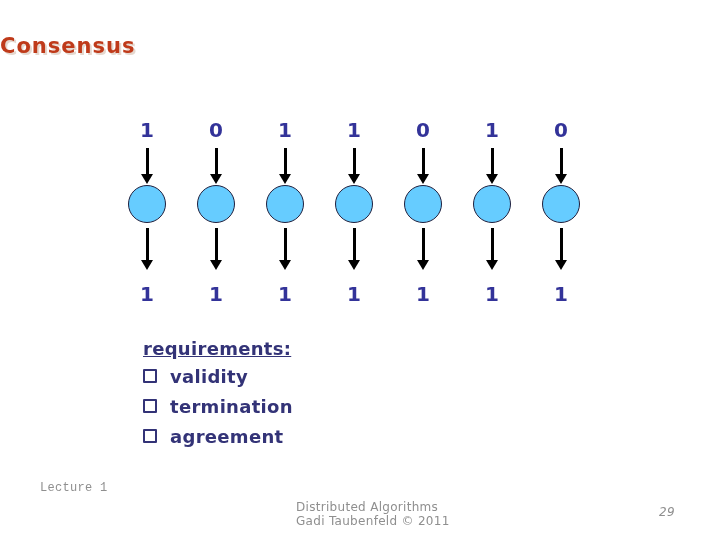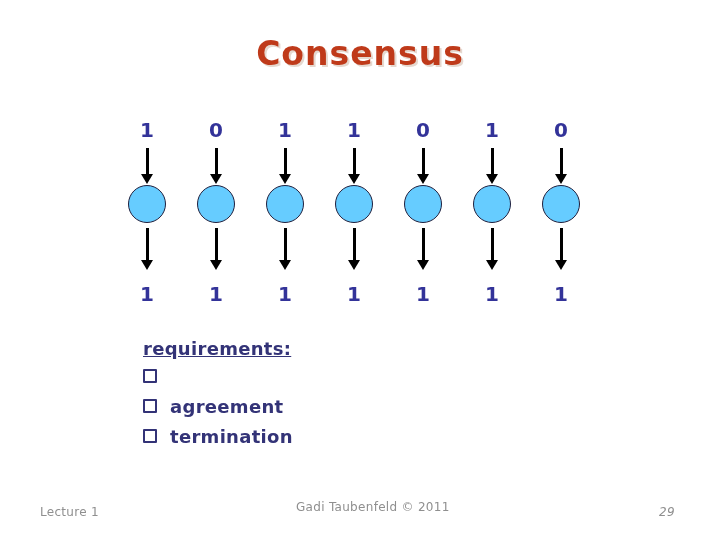--- a/index.html
+++ b/index.html
@@ -14,22 +14,21 @@
     background: #ffffff;
     overflow: hidden;
   }
 
   
   .slide-title {
     position: absolute;
     top: 34px;
     left: 0;
     right: 0;
-    text-align: center;
-    font-size: 33px;
+    font-size: 21px;
     font-weight: bold;
     letter-spacing: 1px;
     color: var(--title-color, #bf3a1a);
     text-shadow: 2px 2px 0 #e5d8cf;
   }
 
   
   .diagram {
     position: absolute;
     left: 125px;
@@ -108,21 +107,21 @@
     flex: 0 0 auto;
   }
 
   
   .footer-left, .footer-center, .footer-right {
     position: absolute;
     font-size: 12px;
     color: var(--footer-color, #8f8f8f);
     letter-spacing: 0.3px;
   }
-  .footer-left  { left: 40px;  top: 505px; }
+  .footer-left  { left: 40px;  top: 481px; font-family: Liberation Mono, monospace; }
   .footer-center{ left: 296px; top: 500px; line-height: 14px; }
   .footer-right { left: 659px; top: 505px; font-style: italic; }
 </style>
 </head>
 <body style="--title-color: #bf3a1a; --value-color: #333399; --arrow-color: #000000; --circle-fill: #66ccff; --circle-border: #1f1f3d; --req-color: #333377; --footer-color: #8f8f8f;">
 
 <div class="slide">
 
   <div class="slide-title">Consensus</div>
 
@@ -224,33 +223,35 @@
     </div>
     <div class="value output-value">1</div>
   </div>
 </div>
 
   <div class="requirements">
     <div class="req-heading">requirements:</div>
     <div>
   <div class="req-item">
     <span class="req-bullet"></span>
+    <span>validity</span>
+  </div>
+
+  <div class="req-item">
+    <span class="req-bullet"></span>
+    <span>termination</span>
   </div>
 
   <div class="req-item">
     <span class="req-bullet"></span>
     <span>agreement</span>
   </div>
-
-  <div class="req-item">
-    <span class="req-bullet"></span>
-    <span>termination</span>
-  </div>
 </div>
   </div>
 
   <div class="footer-left">Lecture 1</div>
   <div class="footer-center">
+    <div>Distributed Algorithms</div>
     <div>Gadi Taubenfeld © 2011</div>
   </div>
   <div class="footer-right">29</div>
 
 </div>
 
 </body></html>

